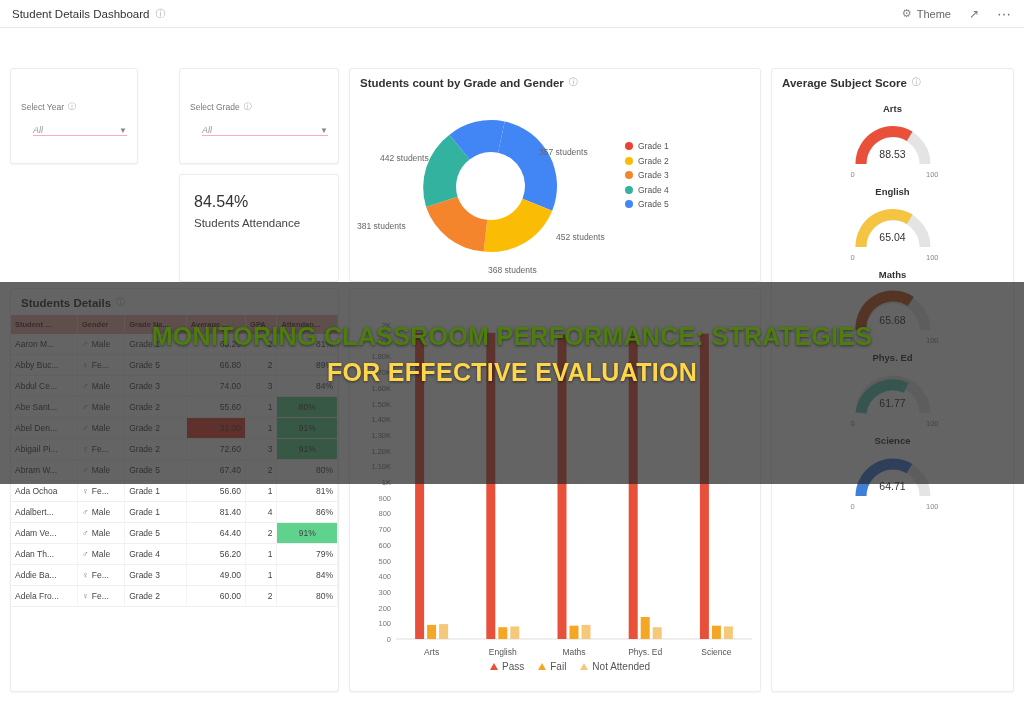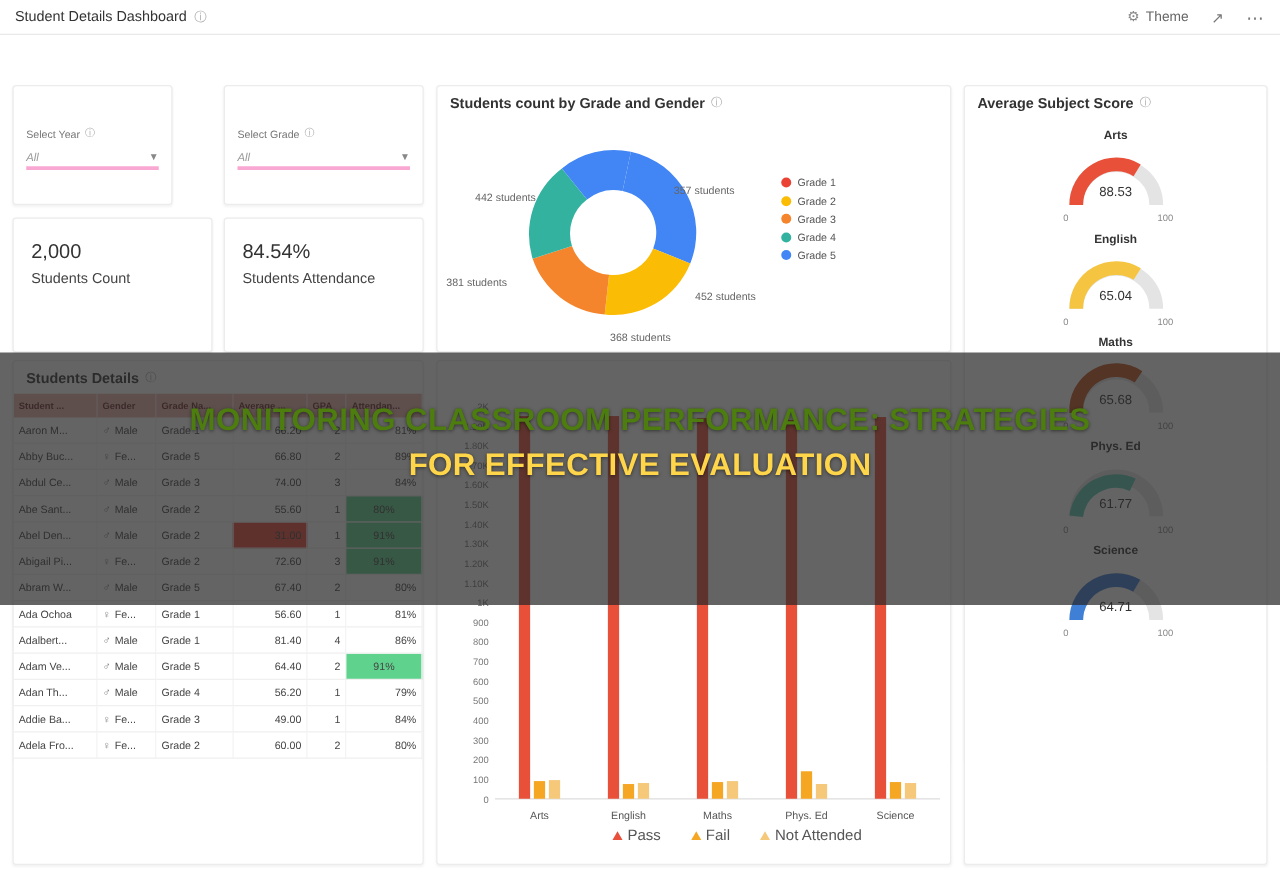--- a/index.html
+++ b/index.html
@@ -45,24 +45,24 @@
     font-size:11.5px; font-weight:bold; color:#333;
     padding:7px 10px 0 10px;
     display:flex; align-items:center; gap:5px;
   }
   .card-title .i { font-size:9px; color:#aaa; font-weight:normal; }
 
   
   .filter-label { font-size:8.5px; color:#777; padding:0 10px; display:flex; align-items:center; gap:4px;}
   .filter-label .i { font-size:8px; color:#aaa; }
   .filter-box {
-    margin:6px 10px 0 10px;
+    margin:6px 10px 0 22px;
     height:18px;
-    border-bottom:3px solid #f9a8d4;
-    display:flex; align-items:center;
+    border-bottom:1px solid #f9a8d4;
+    display:flex; align-items:flex-end;
     font-size:9px; color:#9a9a9a; font-style:italic;
     justify-content:space-between;
   }
   .chev { font-style:normal; color:#888; font-size:8px; }
 
   
   .kpi-value { font-size:16px; color:#333; padding:18px 0 0 14px; }
   .kpi-label { font-size:11.5px; color:#444; padding:6px 0 0 14px; }
 
   
@@ -97,21 +97,21 @@
     border-bottom:1px solid #f0f0f0;
     border-right:1px solid #f4f4f4;
     color:#444;
     white-space:nowrap;
     font-size:8.5px;
   }
   .c-right { text-align:right; }
   .gender-ico { color:#888; font-size:9px; margin-right:3px; }
   .hl-red { background:#e8493c; color:#fff; text-align:right; }
   .hl-green { background:#5fd38d; color:#204a32; text-align:center; }
-  .barlegend { position:absolute; display:flex; gap:24px; font-size:12px; color:#555;justify-content:space-between; }
+  .barlegend { position:absolute; display:flex; gap:14px; font-size:10px; color:#555;justify-content:space-between; }
   .barlegend .it { display:flex; align-items:center; gap:4px;}
   .tri { width:0;height:0;border-left:4px solid transparent;border-right:4px solid transparent; }
 
   
   .overlay {
     position:absolute; left:0; top:282px; width:1024px; height:202px;
     background:rgba(40,40,40,0.72);
     z-index:50;
     pointer-events:none;
   }
@@ -168,24 +168,20 @@
     <div class="filter-label">
       <span>Select Grade</span>
       <span class="i">ⓘ</span>
     </div>
     <div class="filter-box">
       <span>All</span>
       <span class="chev">▼</span>
     </div>
   </div>
 
-  <div class="card" style="left:10px; top:146px; width:160px; height:108px;">
-    <div class="kpi-value">2,000</div>
-    <div class="kpi-label">Students Count</div>
-  </div>
 
   <div class="card" style="left:179px; top:146px; width:160px; height:108px;">
     <div class="kpi-value">84.54%</div>
     <div class="kpi-label">Students Attendance</div>
   </div>
 
   <div class="card" style="left:349px; top:40px; width:412px; height:214px;">
     <div class="card-title">
       <span>Students count by Grade and Gender</span>
       <span class="i">ⓘ</span>

